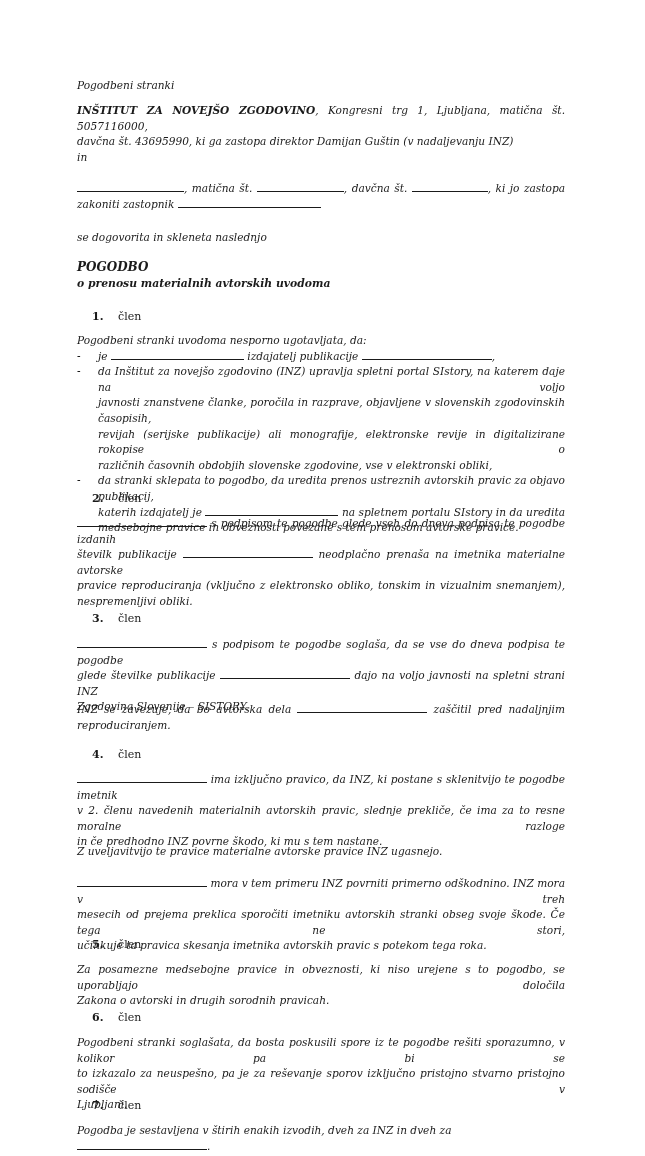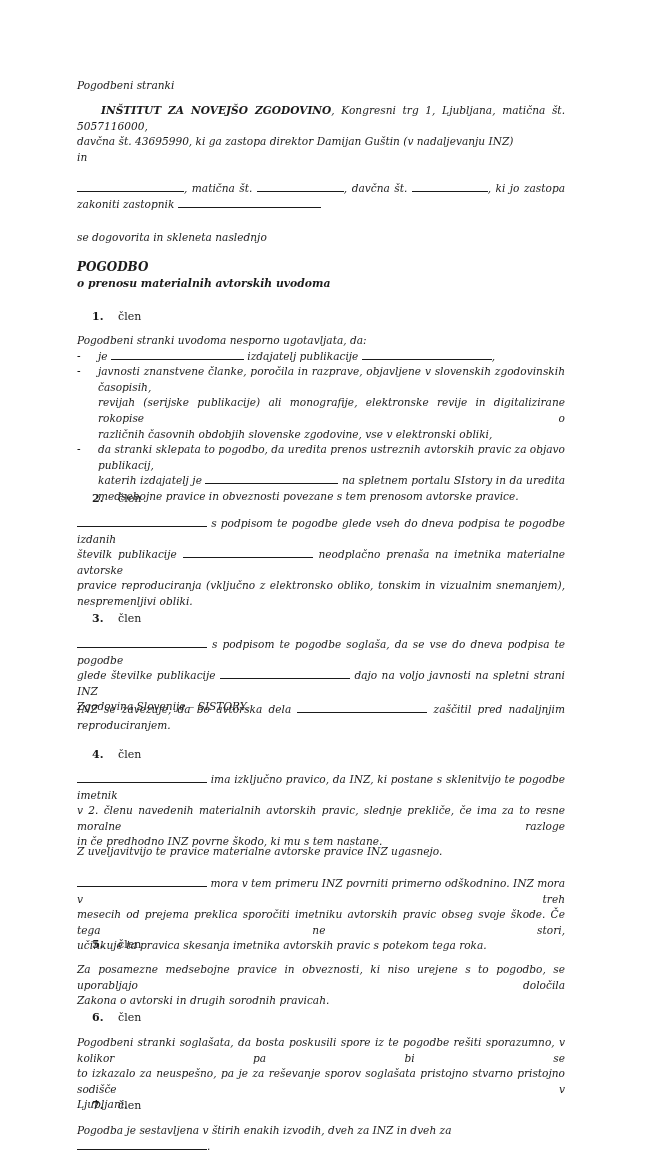--- a/index.html
+++ b/index.html
@@ -3,21 +3,21 @@
 <meta charset="utf-8">
 <style>
   html, body { margin: 0; padding: 0; background: #ffffff; }
   body { width: 645px; height: 1156px; position: relative; overflow: hidden;
          font-family: "DejaVu Serif", "Liberation Serif", serif; color: #1a1a1a; }
   .page { position: absolute; left: 77px; top: 0; width: 488px; }
   .p { position: absolute; left: 0; width: 488px; font-style: italic; font-size: 10.6px; line-height: 15.6px; }
   .jl { display: block; text-align: justify; text-align-last: justify; }
   .nl { display: block; }
   .blank { display: inline-block; border-bottom: 1px solid #1a1a1a; height: 10px; vertical-align: baseline; }
-  .b { font-weight: bold; margin-left: 24px; }
+  .b { font-weight: bold; }
   .h { font-weight: bold; font-size: 12px; }
   .art { position: absolute; left: 15px; font-weight: bold; font-size: 11px; }
   .art .num { display: inline-block; width: 26px; }
   .art .lbl { font-weight: normal; }
   .bul { position: relative; padding-left: 21px; }
   .bul .dash { position: absolute; left: 0; top: 0; }
 </style>
 </head>
 <body>
 
@@ -45,20 +45,21 @@
   </div>
 
   <div class="art" style="top:310px"><span class="num">1.</span><span class="lbl">člen</span></div>
   <div class="p" style="top:333px">
     <span class="nl">Pogodbeni stranki uvodoma nesporno ugotavljata, da:</span>
     <div class="bul"><span class="dash">-</span>
       <span>je</span> <span class="blank" style="width:133px"></span> <span>izdajatelj publikacije</span> <span class="blank" style="width:130px"></span><span>,</span>
     </div>
     <div class="bul">
         <span class="dash">-</span>
+      <span class="jl">da Inštitut za novejšo zgodovino (INZ) upravlja spletni portal SIstory, na katerem daje na voljo</span>
       <span class="jl">javnosti znanstvene članke, poročila in razprave, objavljene v slovenskih zgodovinskih časopisih,</span>
       <span class="jl">revijah (serijske publikacije) ali monografije, elektronske revije in digitalizirane rokopise o</span>
       <span class="nl">različnih časovnih obdobjih slovenske zgodovine, vse v elektronski obliki,</span>
     </div>
     <div class="bul">
         <span class="dash">-</span>
       <span class="jl">da stranki sklepata to pogodbo, da uredita prenos ustreznih avtorskih pravic za objavo publikacij,</span>
       <span class="jl"><span>katerih izdajatelj je</span> <span class="blank" style="width:133px"></span> <span>na spletnem portalu SIstory in da uredita</span></span>
       <span class="nl">medsebojne pravice in obveznosti povezane s tem prenosom avtorske pravice.</span>
     </div>
@@ -85,34 +86,34 @@
 
   <div class="art" style="top:748px"><span class="num">4.</span><span class="lbl">člen</span></div>
   <div class="p" style="top:772px">
     <span class="jl"><span class="blank" style="width:130px"></span> <span>ima izključno pravico, da INZ, ki postane s sklenitvijo te pogodbe imetnik</span></span>
     <span class="jl">v 2. členu navedenih materialnih avtorskih pravic, slednje prekliče, če ima za to resne moralne razloge</span>
     <span class="nl">in če predhodno INZ povrne škodo, ki mu s tem nastane.</span>
   </div>
   <div class="p" style="top:844px">Z uveljavitvijo te pravice materialne avtorske pravice INZ ugasnejo.</div>
   <div class="p" style="top:876px">
     <span class="jl"><span class="blank" style="width:130px"></span> <span>mora v tem primeru INZ povrniti primerno odškodnino. INZ mora v treh</span></span>
-    <span class="jl">mesecih od prejema preklica sporočiti imetniku avtorskih pravic obseg svoje škode. Če tega ne stori,</span>
+    <span class="jl">mesecih od prejema preklica sporočiti imetniku avtorskih stranki obseg svoje škode. Če tega ne stori,</span>
     <span class="nl">učinkuje ta pravica skesanja imetnika avtorskih pravic s potekom tega roka.</span>
   </div>
 
   <div class="art" style="top:938px"><span class="num">5.</span><span class="lbl">člen</span></div>
   <div class="p" style="top:962px">
     <span class="jl">Za posamezne medsebojne pravice in obveznosti, ki niso urejene s to pogodbo, se uporabljajo določila</span>
     <span class="nl">Zakona o avtorski in drugih sorodnih pravicah.</span>
   </div>
 
   <div class="art" style="top:1011px"><span class="num">6.</span><span class="lbl">člen</span></div>
   <div class="p" style="top:1035px">
     <span class="jl">Pogodbeni stranki soglašata, da bosta poskusili spore iz te pogodbe rešiti sporazumno, v kolikor pa bi se</span>
-    <span class="jl">to izkazalo za neuspešno, pa je za reševanje sporov soglašata pristojno stvarno pristojno sodišče v</span>
+    <span class="jl">to izkazalo za neuspešno, pa je za reševanje sporov izključno pristojno stvarno pristojno sodišče v</span>
     <span class="nl">Ljubljani.</span>
   </div>
 
   <div class="art" style="top:1099px"><span class="num">7.</span><span class="lbl">člen</span></div>
   <div class="p" style="top:1123px">
     <span class="nl"><span>Pogodba je sestavljena v štirih enakih izvodih, dveh za INZ in dveh za</span> <span class="blank" style="width:130px"></span><span>.</span></span>
   </div>
 
 </div>
 

